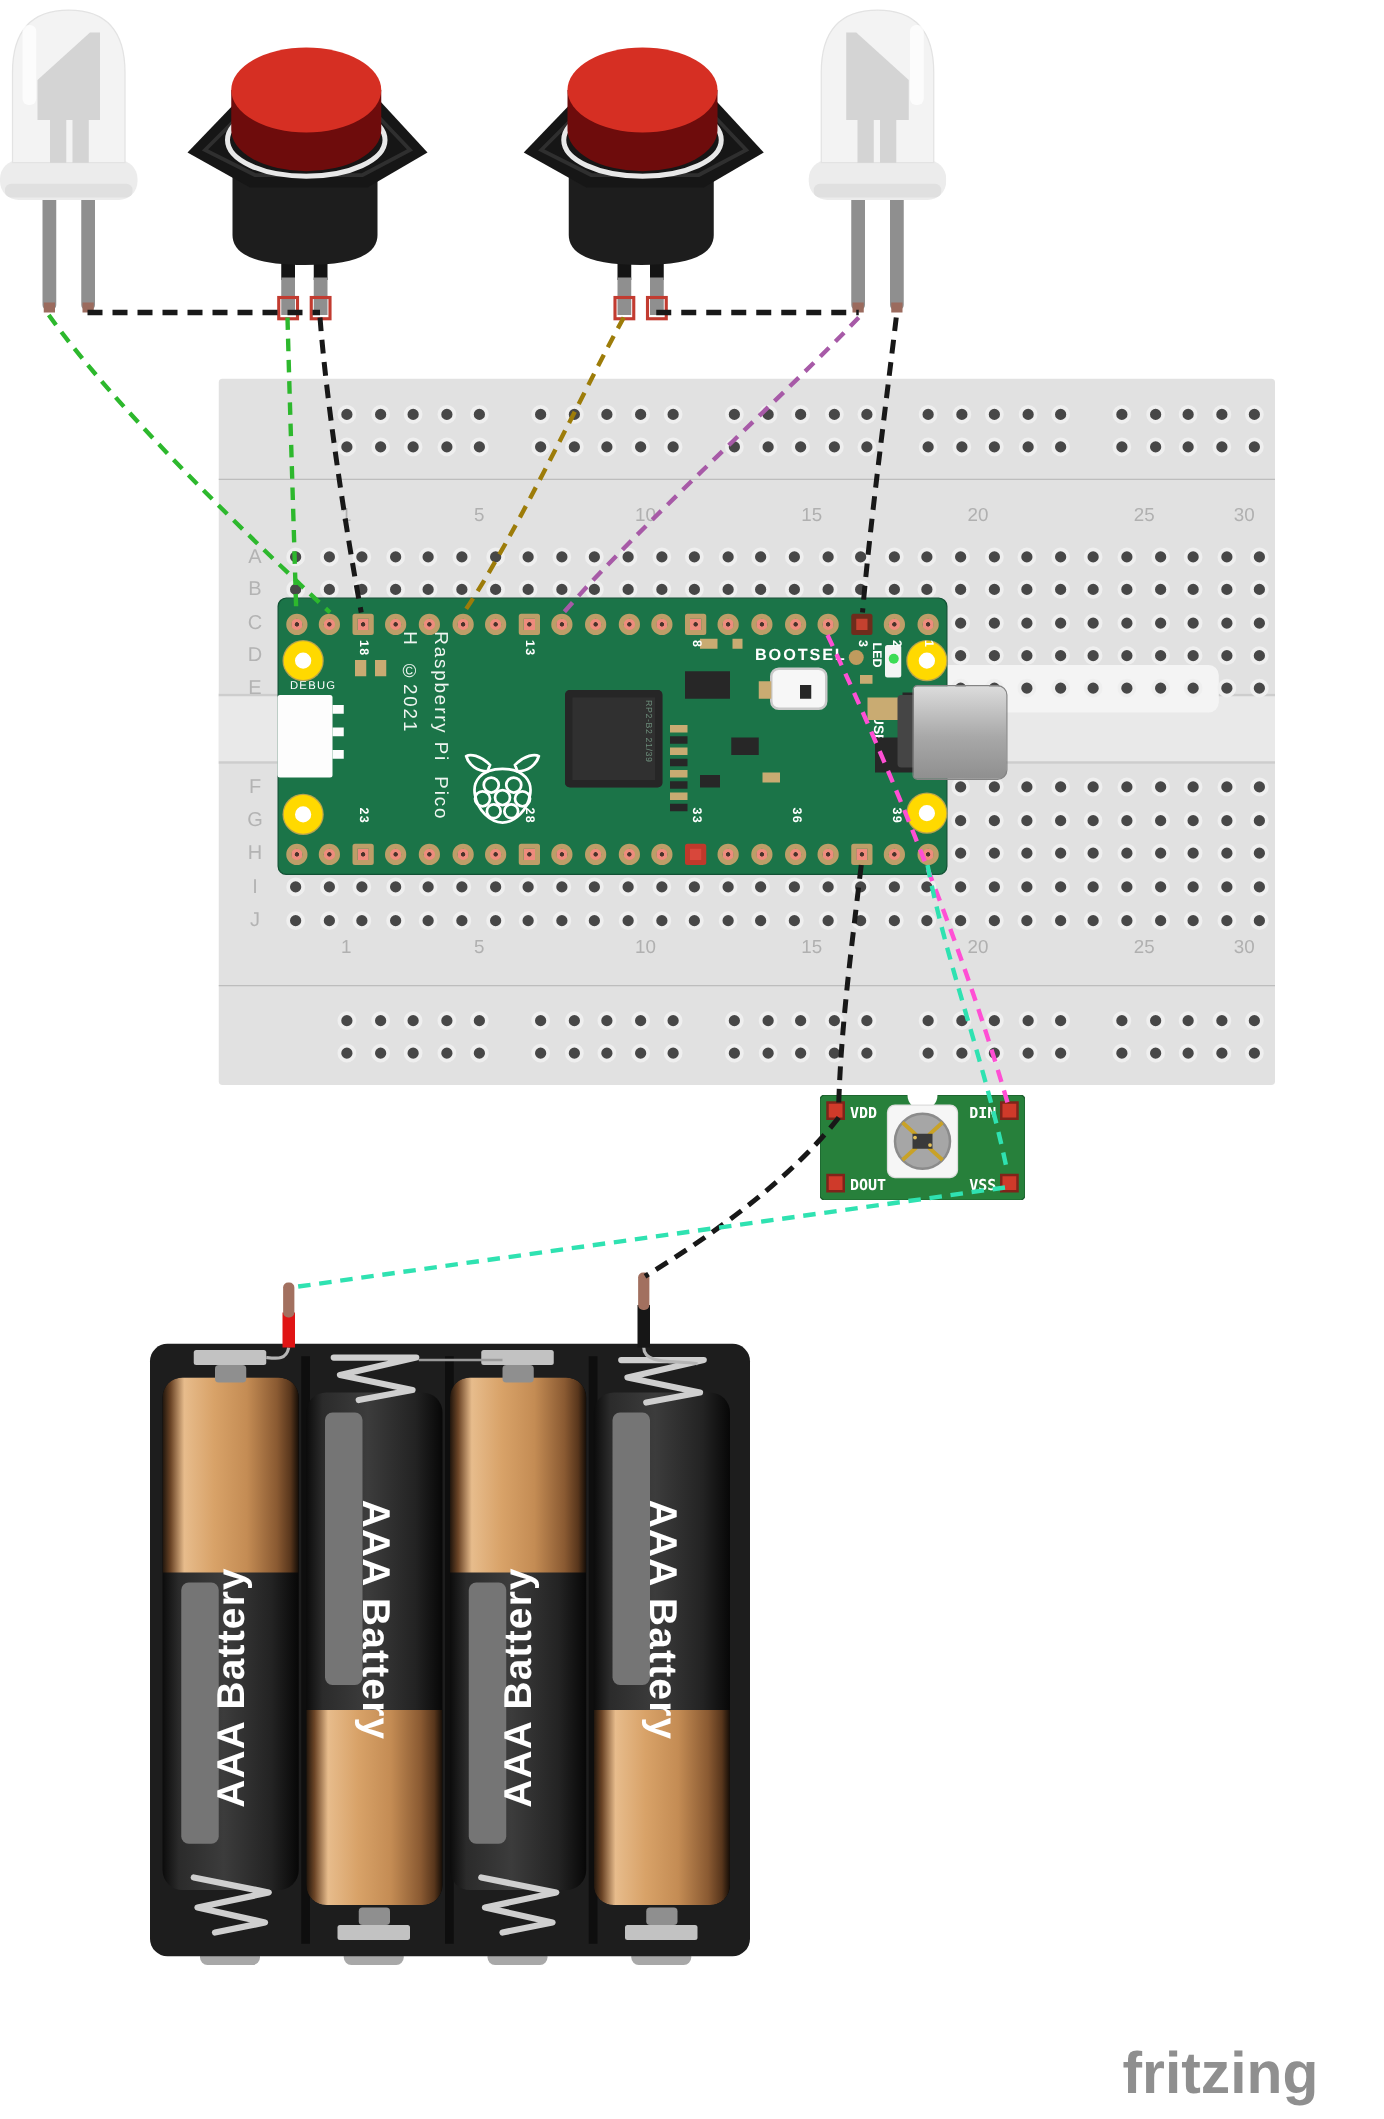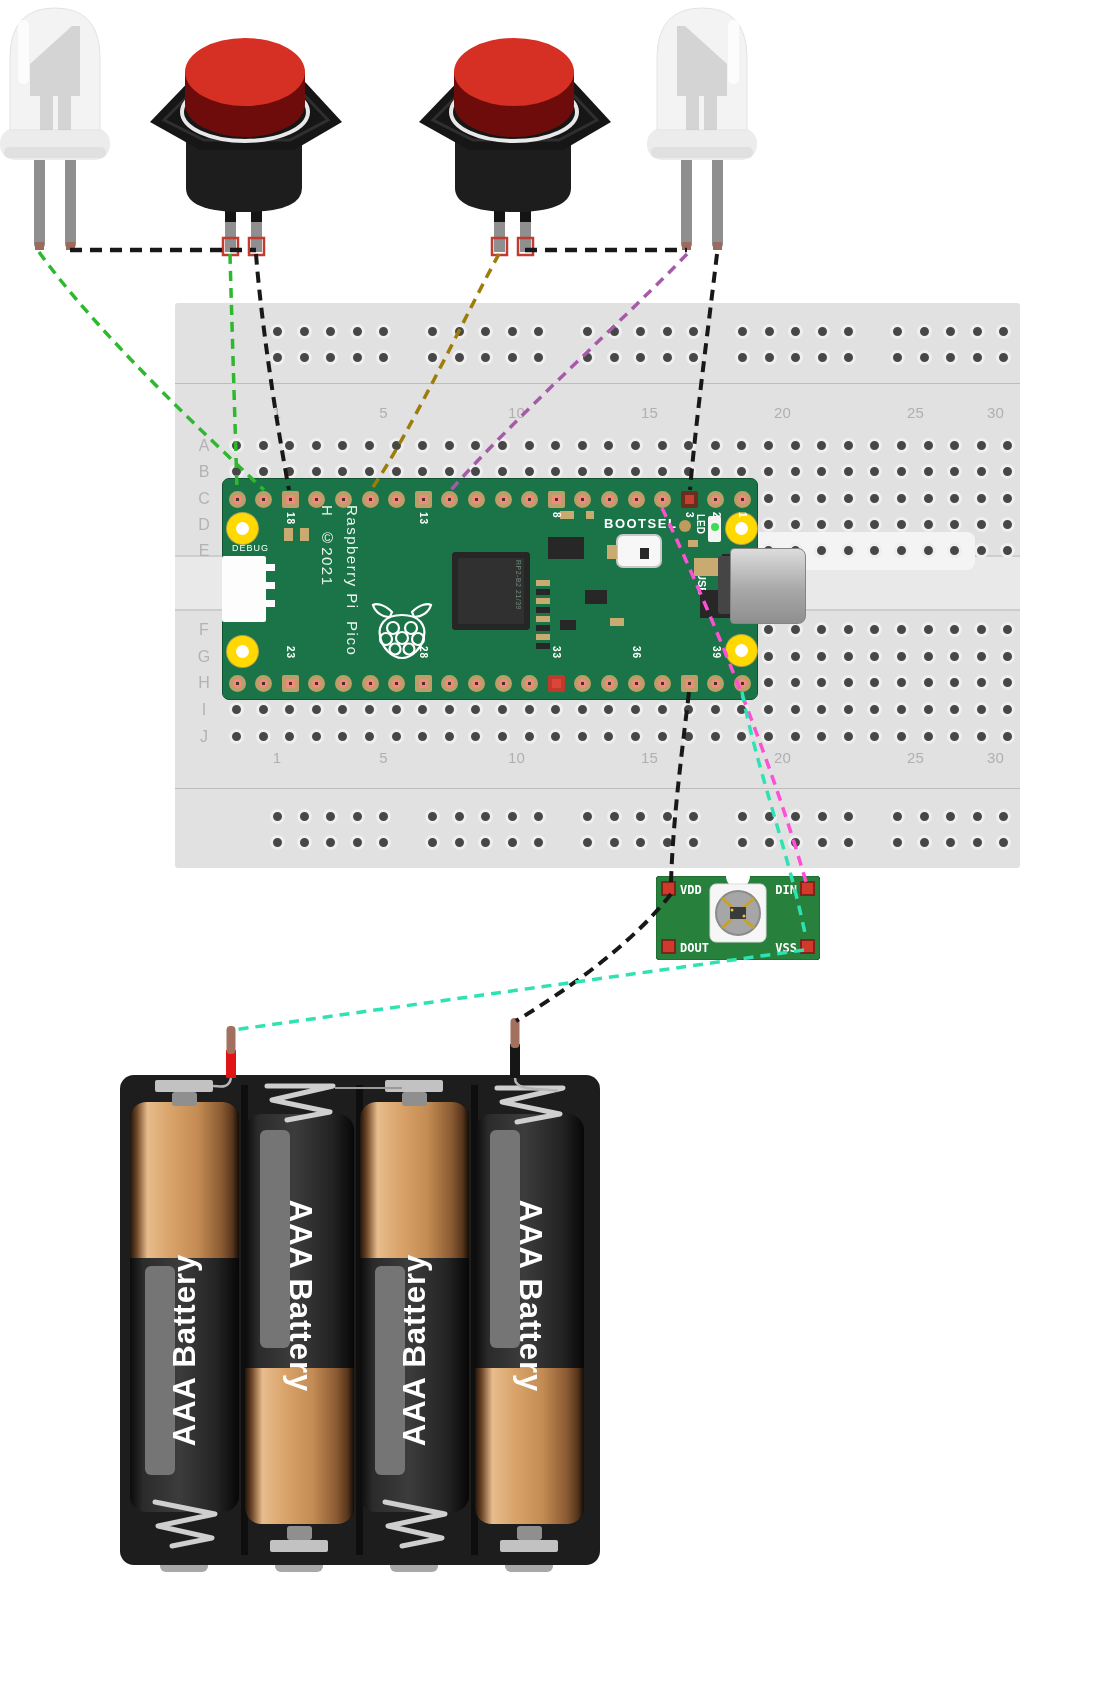--- a/index.html
+++ b/index.html
@@ -792,13 +792,14 @@
       <path stroke-width="3.5" stroke-dasharray="10 7" d="M687,254 C634,310 512,420 451,490" stroke="#a75aa7"></path>
       <path stroke-width="4" stroke-dasharray="11 7" d="M717,254 C708,330 696,420 690,490" stroke="#181818"></path>
       <path stroke-width="3.5" stroke-dasharray="10 7" d="M662,508 C696,580 762,730 806,882" stroke="#ff4fd4"></path>
       <path stroke-width="3.5" stroke-dasharray="10 7" d="M742,692 C757,770 788,850 806,938" stroke="#2fe2b1"></path>
       <path stroke-width="4" stroke-dasharray="11 7" d="M689,692 C681,760 673,820 671,882" stroke="#181818"></path>
       <path stroke-width="4" stroke-dasharray="11 7" d="M671,894 C632,944 570,988 516,1021" stroke="#181818"></path>
       <path stroke-width="3.5" stroke-dasharray="10 7" d="M804,950 L233,1030" stroke="#2fe2b1"></path>
     </g>
   </svg>
 
+  <div class="watermark">fritzing</div>
 </div>
 
 </body></html>

